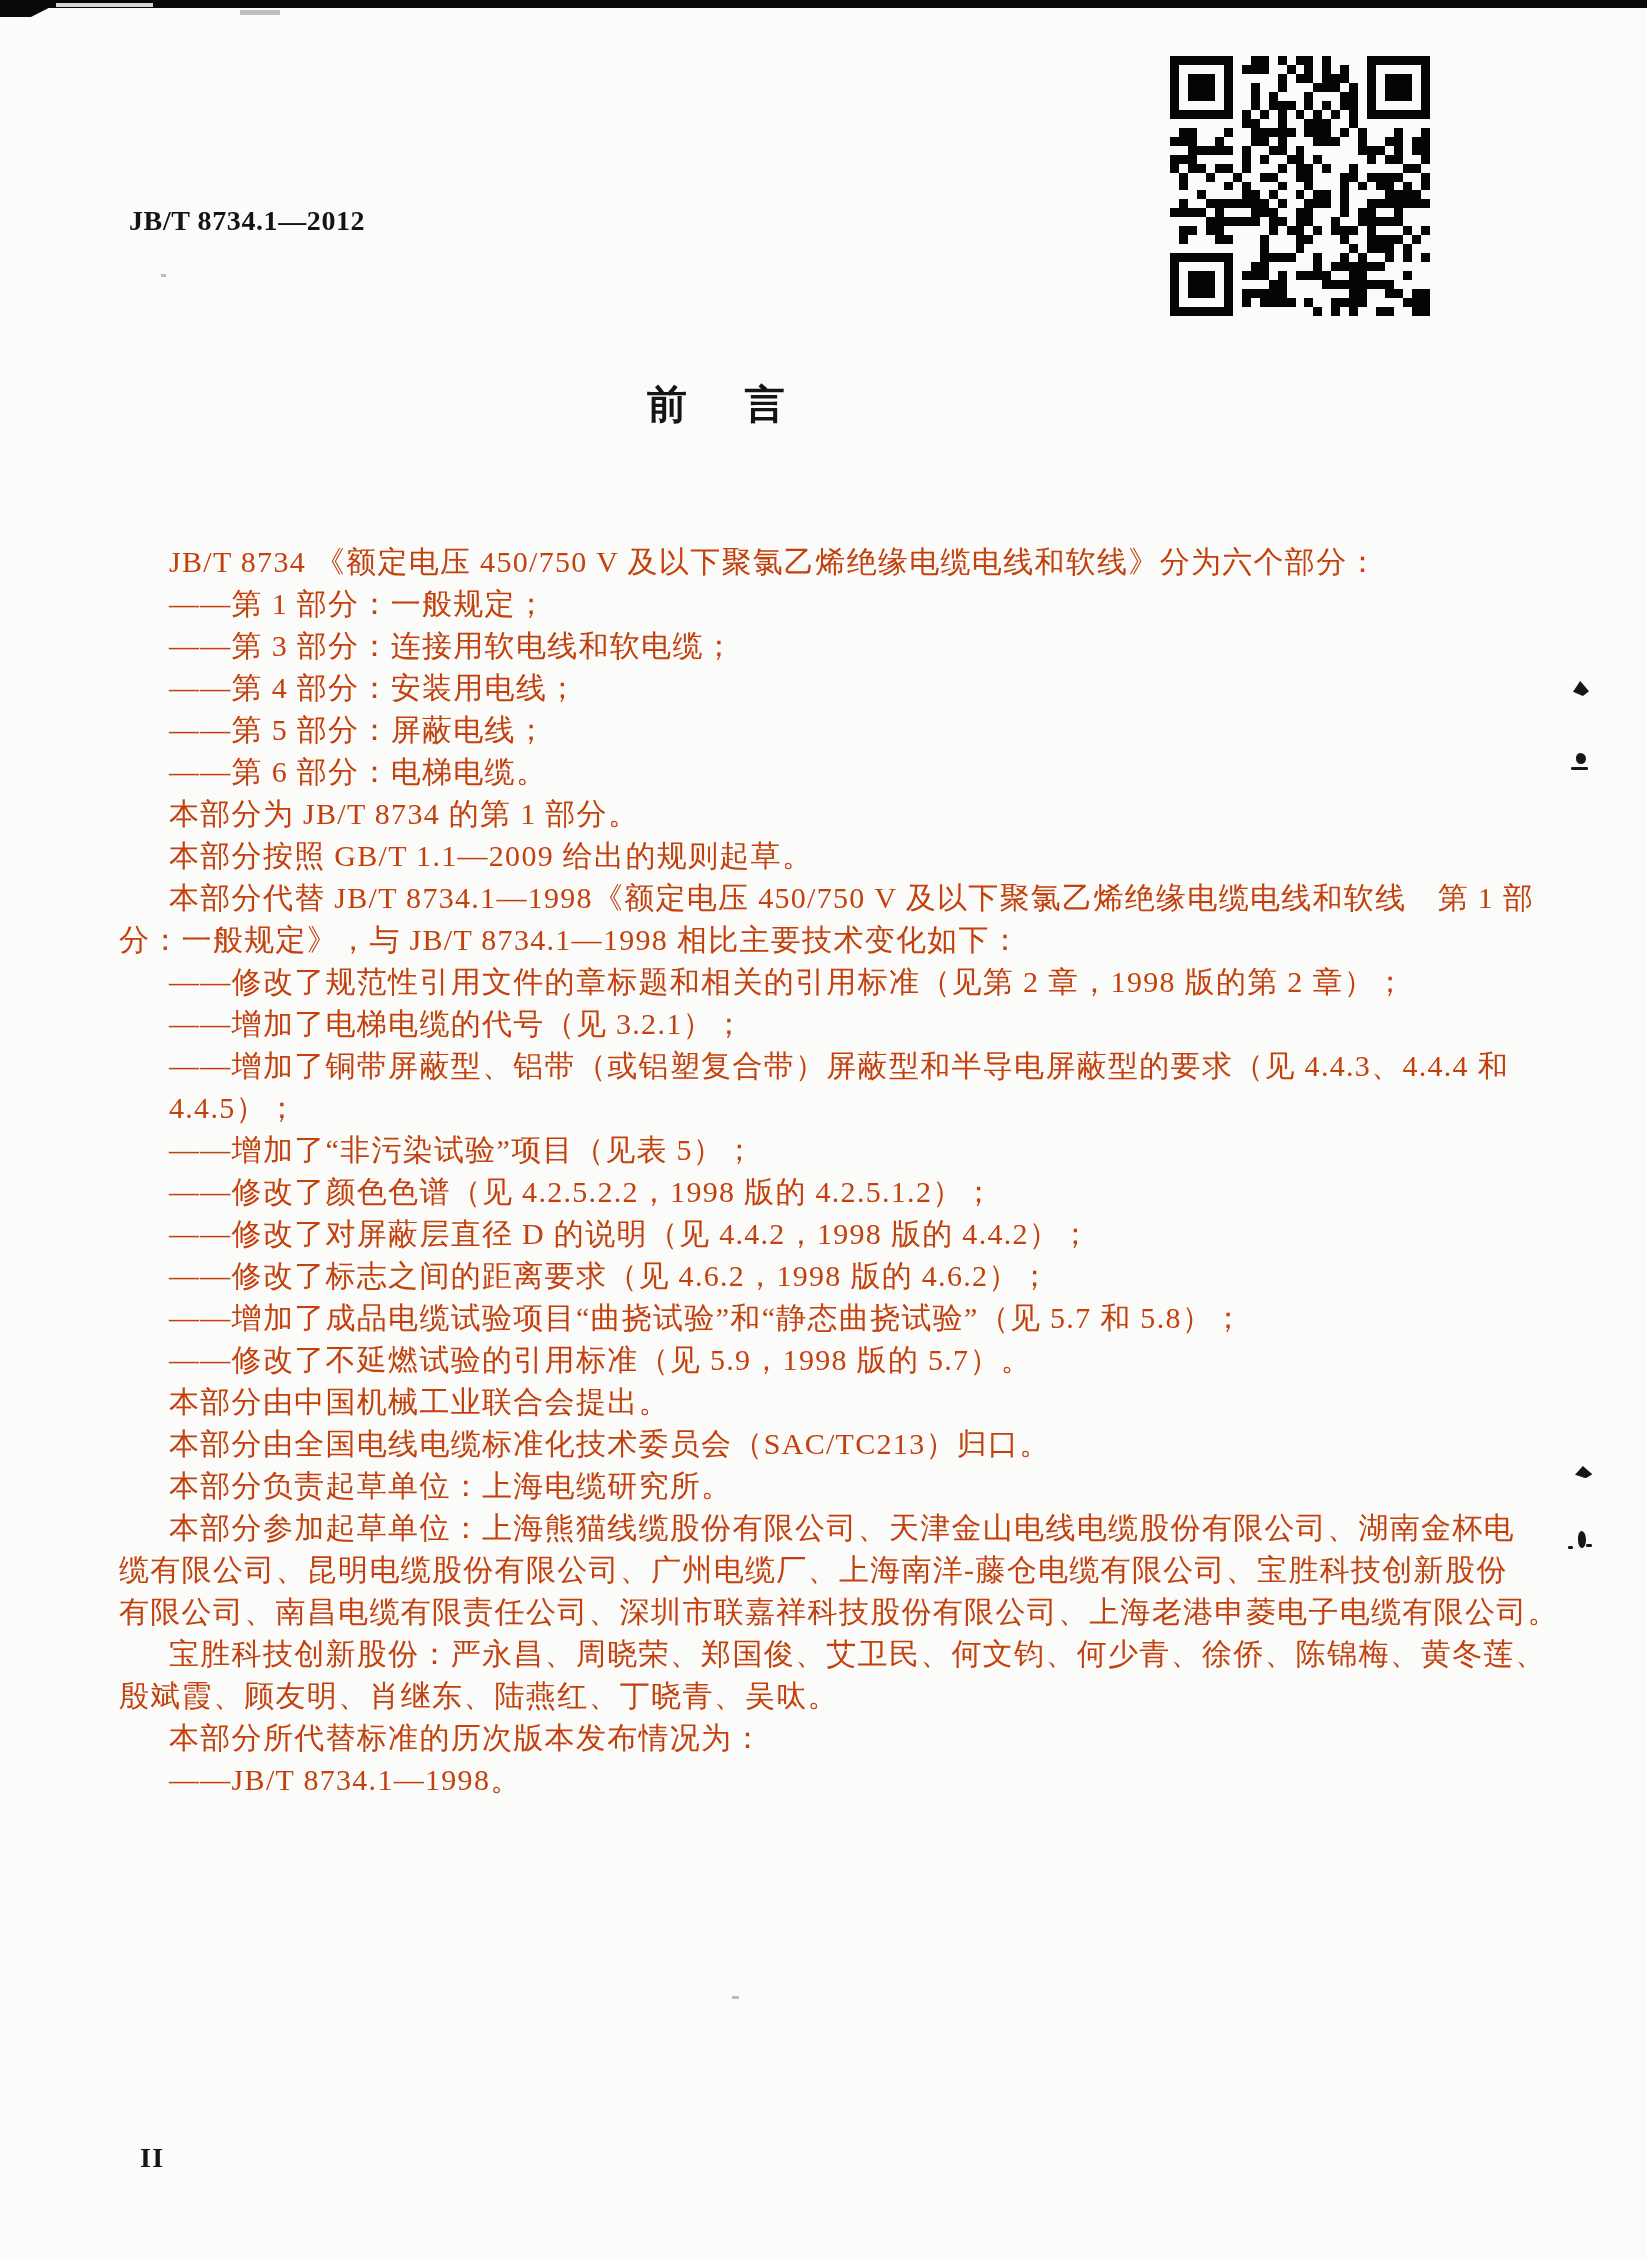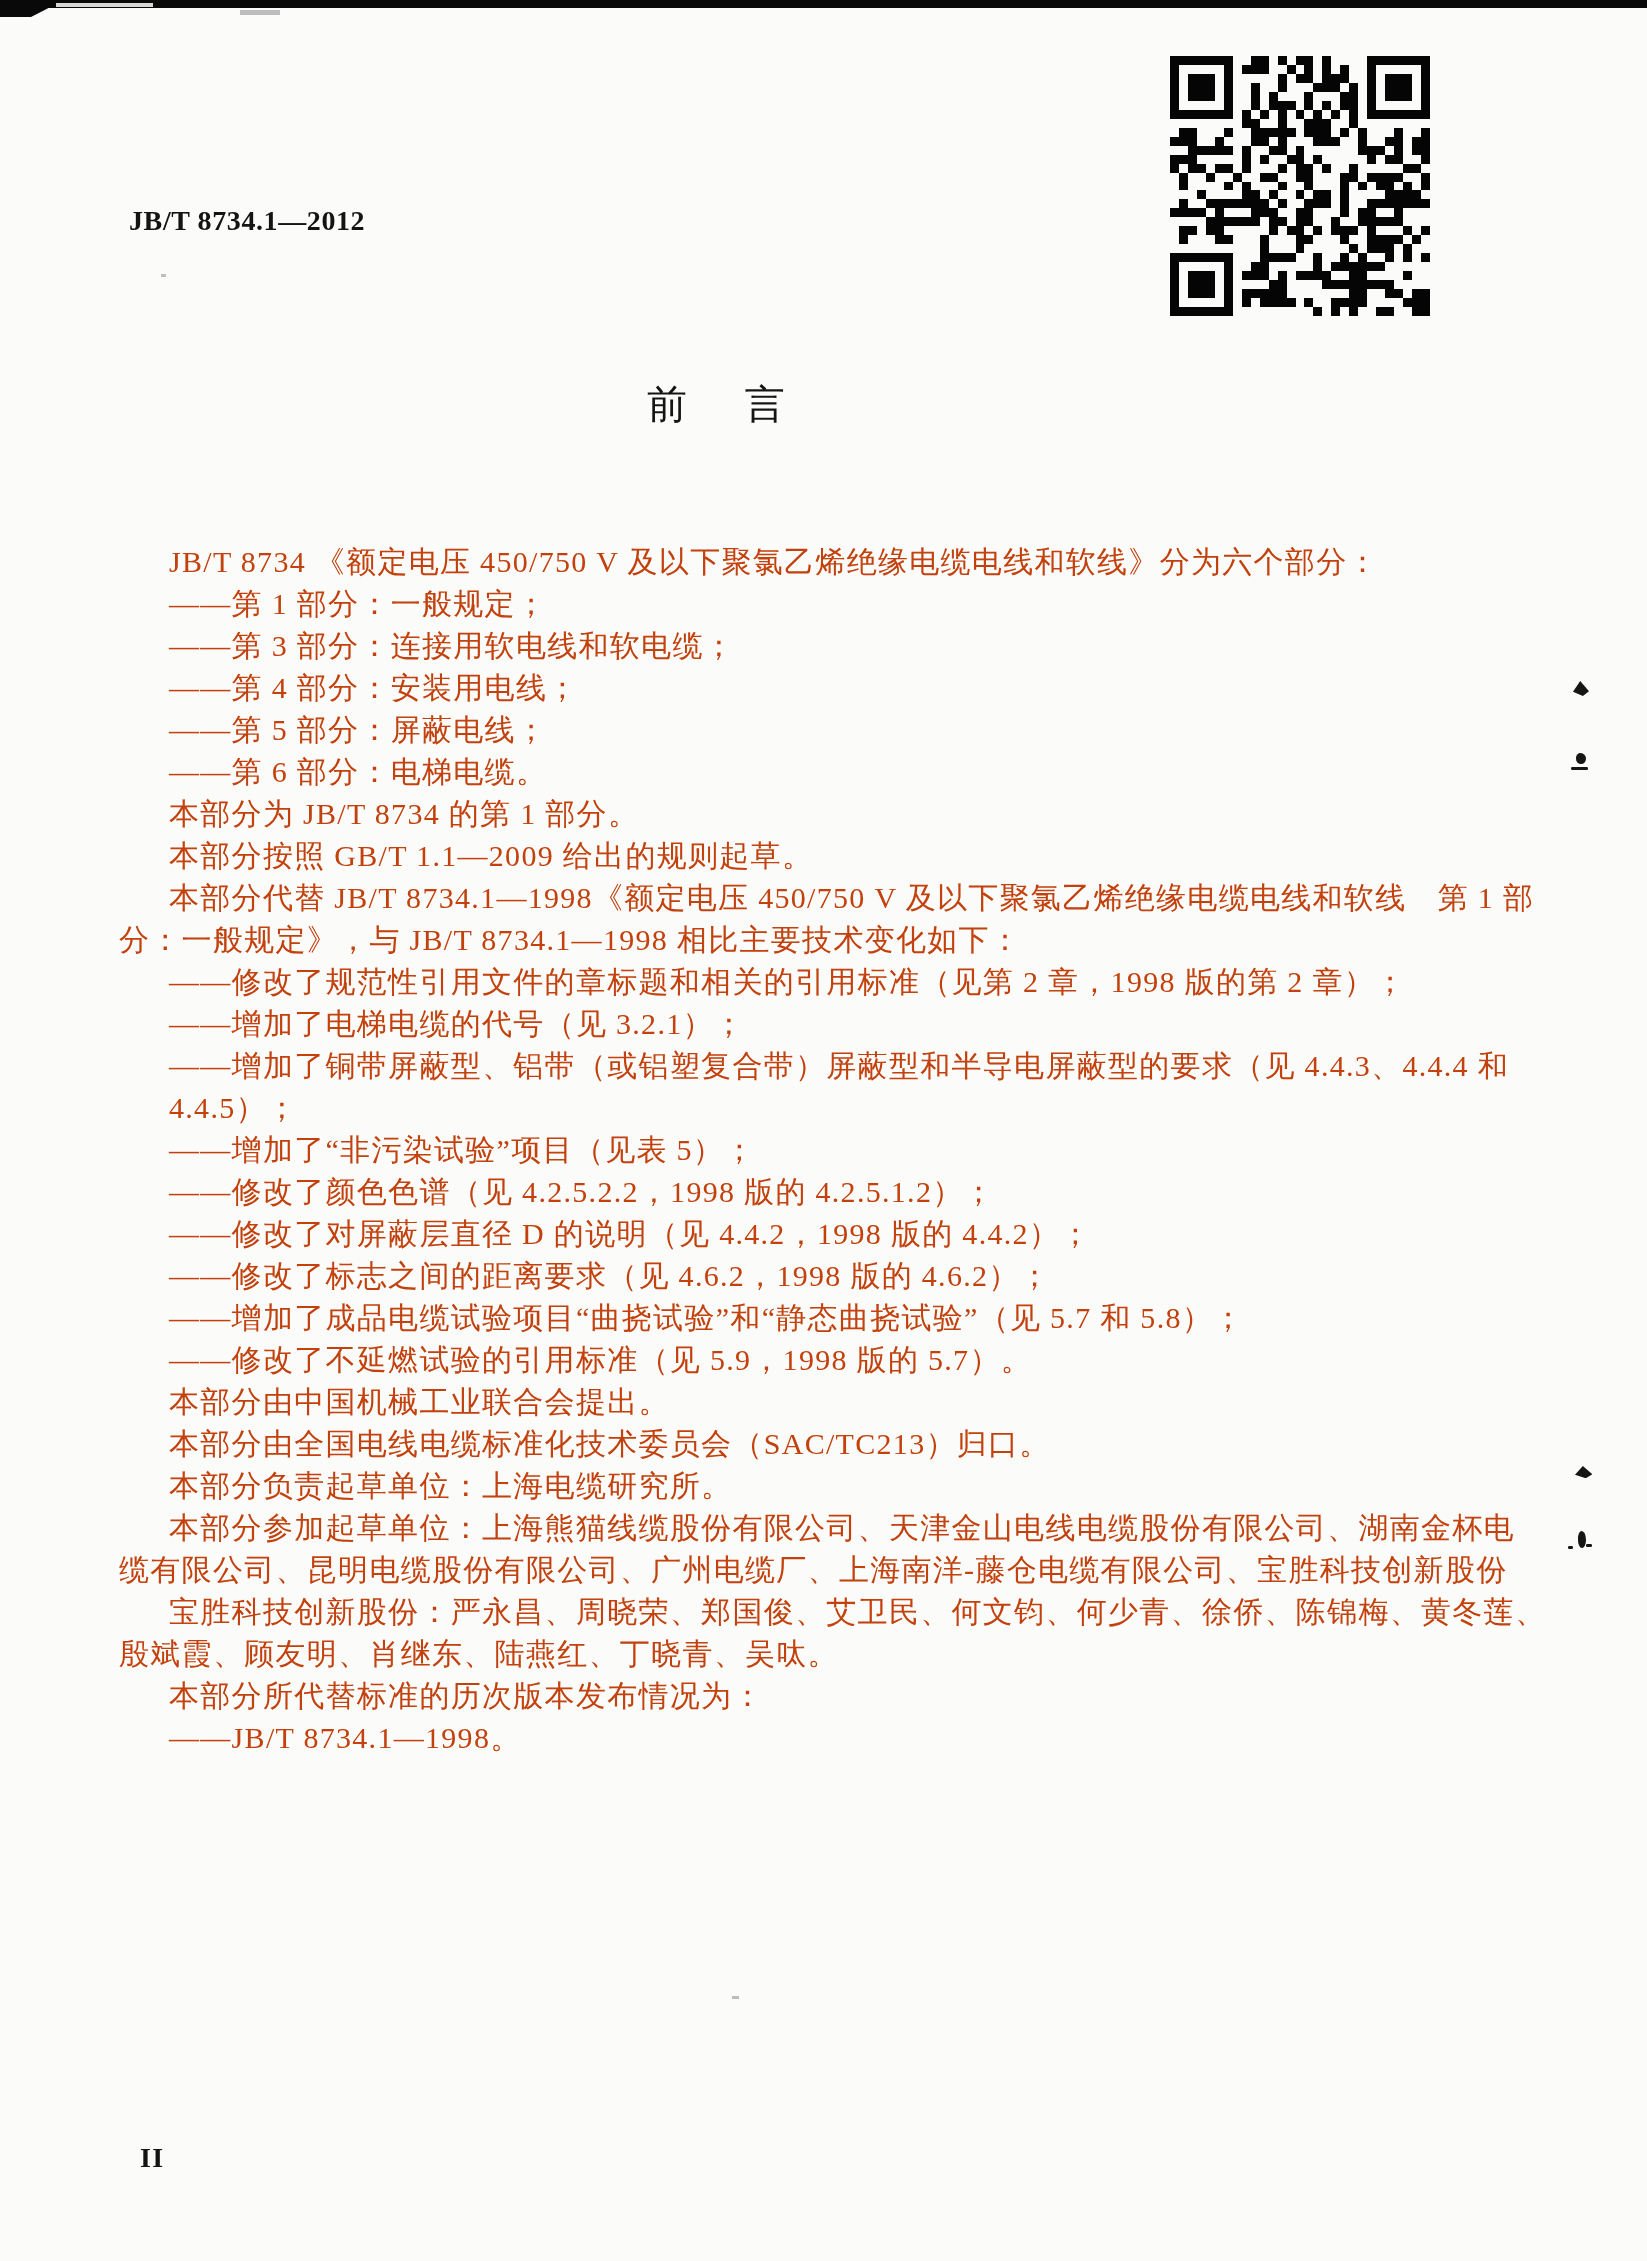--- a/index.html
+++ b/index.html
@@ -23,21 +23,21 @@
   .header-code{
     position:absolute;left:129px;top:205px;
     font-size:28px;font-weight:700;letter-spacing:0.6px;
   }
   
   .qr{position:absolute;left:1170px;top:56px;width:260px;height:260px;}
   .qr svg{width:100%;height:100%;display:block;}
   
   .page-title{
     position:absolute;left:647px;top:377px;margin:0;
-    font-size:40px;font-weight:400;letter-spacing:2.6px;white-space:pre;
+    font-size:40px;font-weight:700;letter-spacing:2.6px;white-space:pre;
   }
   
   .body-text{position:absolute;left:107px;top:541px;width:1444px;}
   .line{
     height:42px;line-height:42px;font-size:30px;letter-spacing:1.3px;
     white-space:pre;color:#c2410c;
   }
   .indent-0{padding-left:0;margin-left:12px;}
   .indent-2{padding-left:62px;}
   
@@ -494,20 +494,21 @@
     <div class="line indent-2">——修改了颜色色谱（见 4.2.5.2.2，1998 版的 4.2.5.1.2）；</div>
     <div class="line indent-2">——修改了对屏蔽层直径 D 的说明（见 4.4.2，1998 版的 4.4.2）；</div>
     <div class="line indent-2">——修改了标志之间的距离要求（见 4.6.2，1998 版的 4.6.2）；</div>
     <div class="line indent-2">——增加了成品电缆试验项目“曲挠试验”和“静态曲挠试验”（见 5.7 和 5.8）；</div>
     <div class="line indent-2">——修改了不延燃试验的引用标准（见 5.9，1998 版的 5.7）。</div>
     <div class="line indent-2">本部分由中国机械工业联合会提出。</div>
     <div class="line indent-2">本部分由全国电线电缆标准化技术委员会（SAC/TC213）归口。</div>
     <div class="line indent-2">本部分负责起草单位：上海电缆研究所。</div>
     <div class="line indent-2">本部分参加起草单位：上海熊猫线缆股份有限公司、天津金山电线电缆股份有限公司、湖南金杯电</div>
     <div class="line indent-0">缆有限公司、昆明电缆股份有限公司、广州电缆厂、上海南洋-藤仓电缆有限公司、宝胜科技创新股份</div>
+    <div class="line indent-0">有限公司、南昌电缆有限责任公司、深圳市联嘉祥科技股份有限公司、上海老港申菱电子电缆有限公司。</div>
     <div class="line indent-2">宝胜科技创新股份：严永昌、周晓荣、郑国俊、艾卫民、何文钧、何少青、徐侨、陈锦梅、黄冬莲、</div>
     <div class="line indent-0">殷斌霞、顾友明、肖继东、陆燕红、丁晓青、吴呔。</div>
     <div class="line indent-2">本部分所代替标准的历次版本发布情况为：</div>
     <div class="line indent-2">——JB/T 8734.1—1998。</div>
   </div>
 
 <div class="ink-speck speck-tri" style="left:1573px;top:681px;width:16px;height:15px;"></div>
 <div class="ink-speck speck-blob" style="left:1576px;top:753px;width:10.3px;height:11px;"></div>
 <div class="ink-speck speck-dash" style="left:1571px;top:767px;width:17.4px;"></div>
 <div class="ink-speck speck-tri" style="left:1575px;top:1466px;width:17.4px;height:12.3px;"></div>

